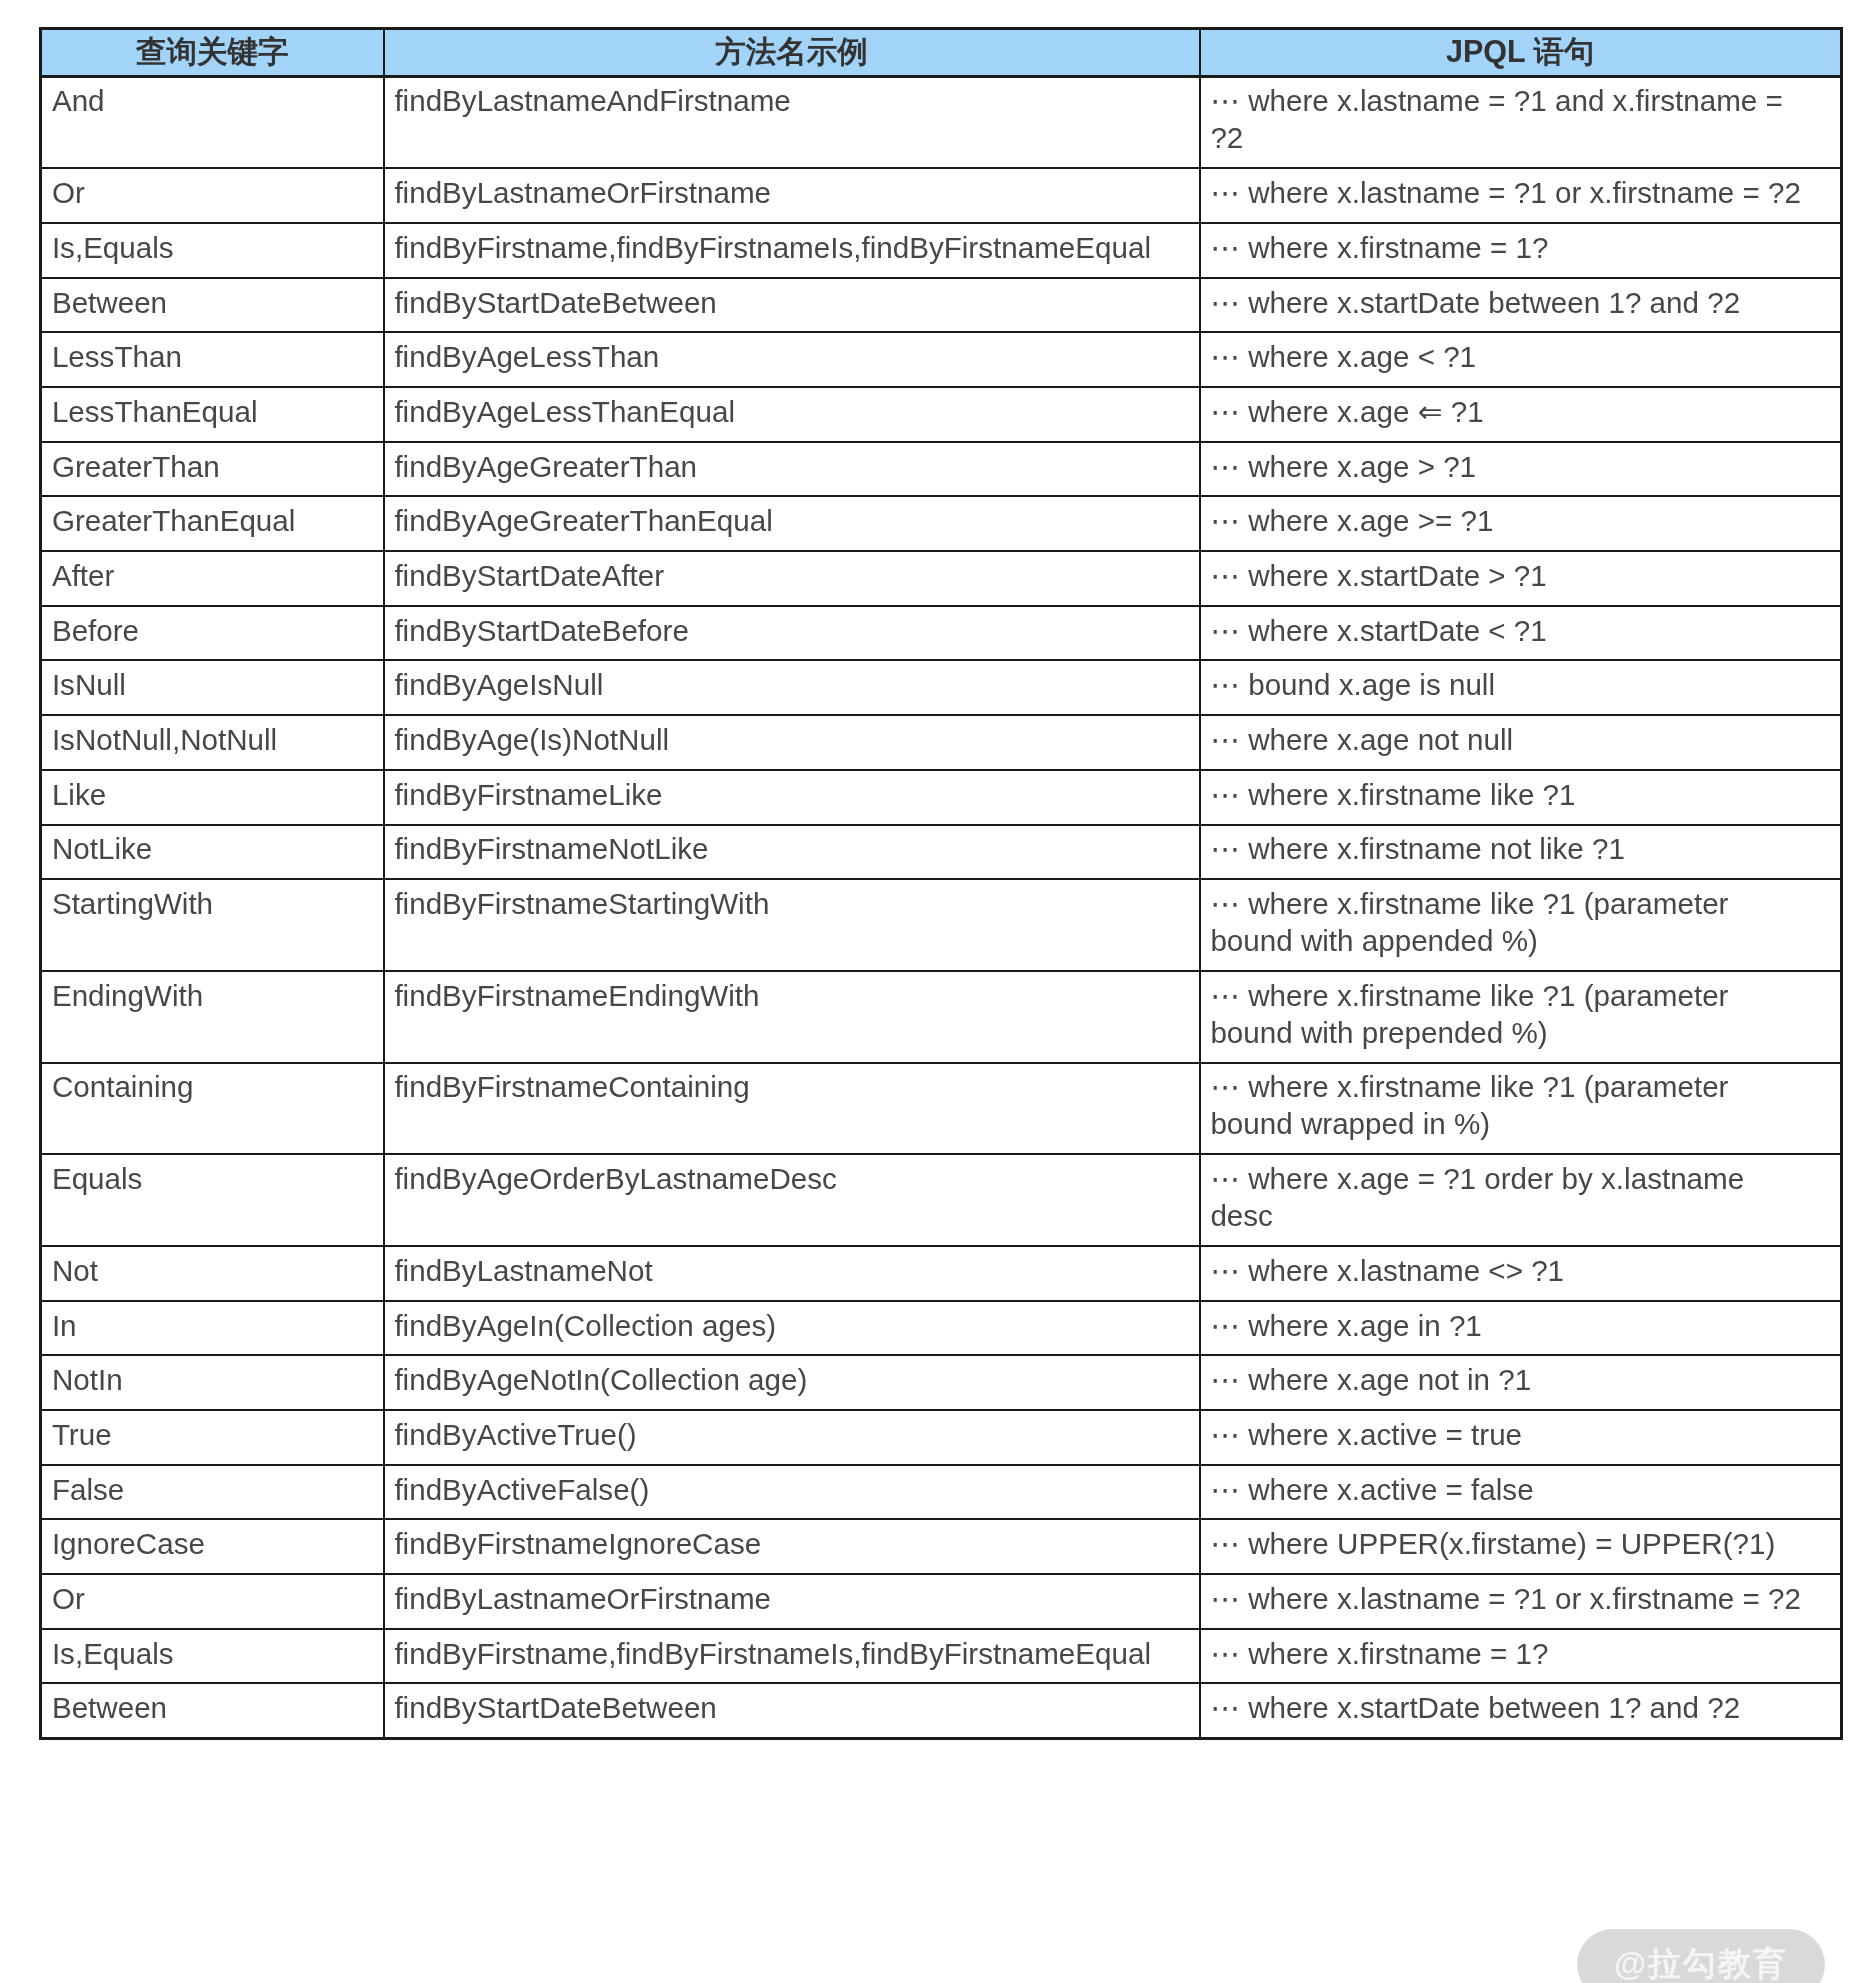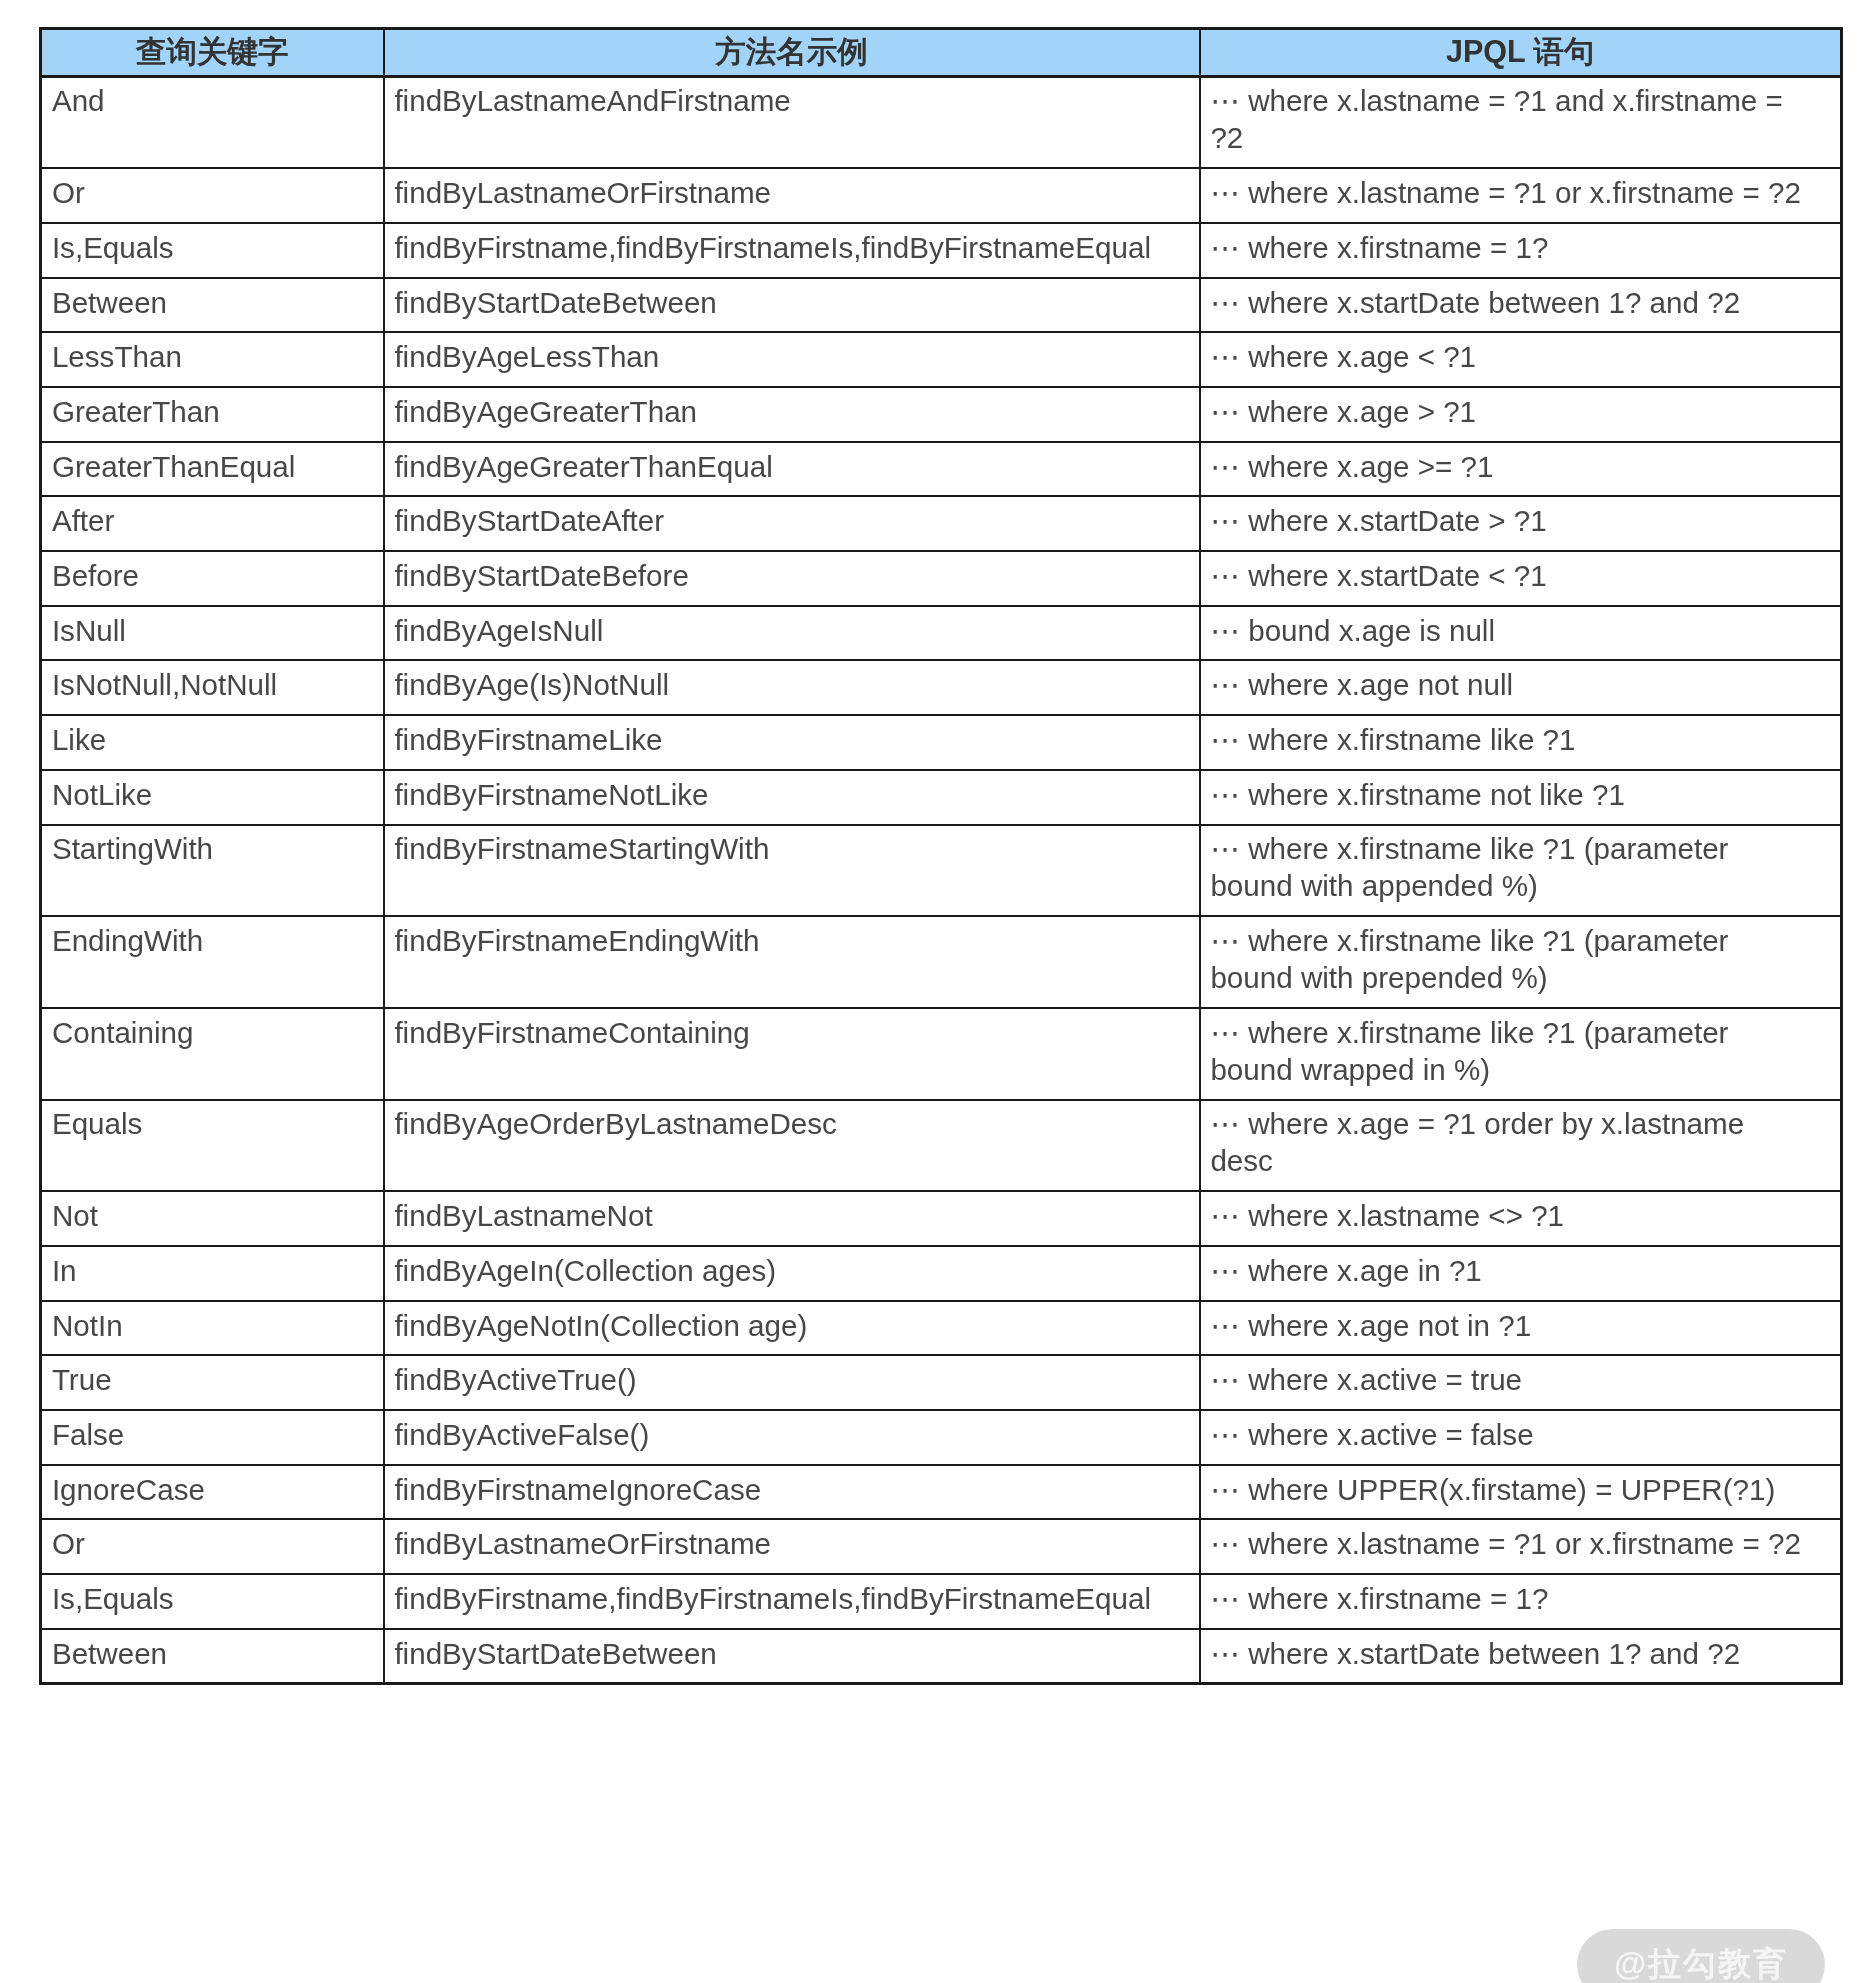--- a/index.html
+++ b/index.html
@@ -126,20 +126,25 @@
         <td class="cell-keyword">Between</td>
         <td class="cell-method">findByStartDateBetween</td>
         <td class="cell-jpql">⋯ where x.startDate between 1? and ?2</td>
       </tr>
         <tr>
         <td class="cell-keyword">LessThan</td>
         <td class="cell-method">findByAgeLessThan</td>
         <td class="cell-jpql">⋯ where x.age &lt; ?1</td>
       </tr>
         <tr>
+        <td class="cell-keyword">LessThanEqual</td>
+        <td class="cell-method">findByAgeLessThanEqual</td>
+        <td class="cell-jpql">⋯ where x.age ⇐ ?1</td>
+      </tr>
+        <tr>
         <td class="cell-keyword">GreaterThan</td>
         <td class="cell-method">findByAgeGreaterThan</td>
         <td class="cell-jpql">⋯ where x.age &gt; ?1</td>
       </tr>
         <tr>
         <td class="cell-keyword">GreaterThanEqual</td>
         <td class="cell-method">findByAgeGreaterThanEqual</td>
         <td class="cell-jpql">⋯ where x.age &gt;= ?1</td>
       </tr>
         <tr>

